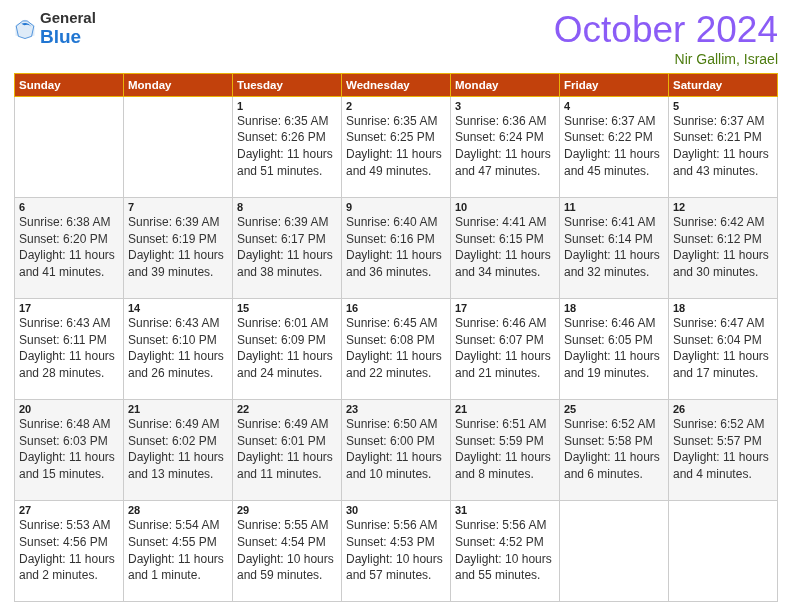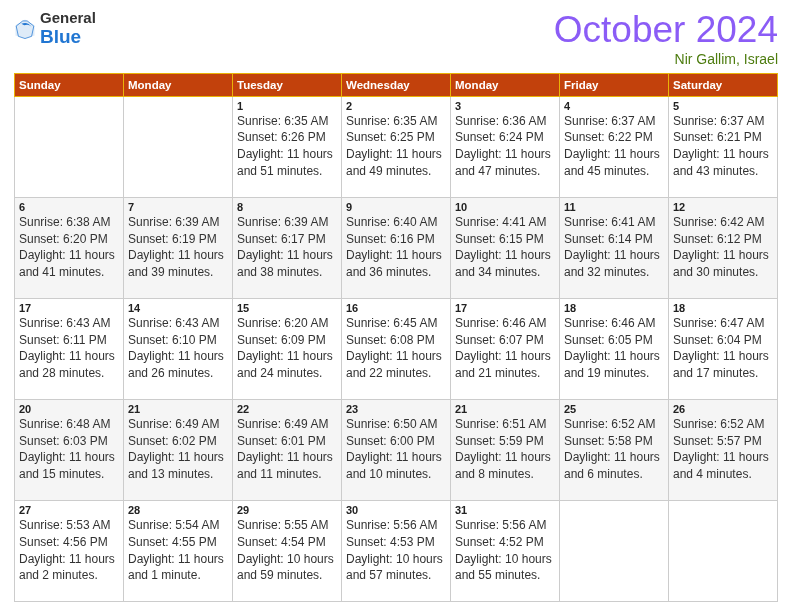--- a/index.html
+++ b/index.html
@@ -226,21 +226,21 @@
 Daylight: 11 hours and 28 minutes.</div>
           </td>
           <td>
             <span class="day-num">14</span>
             <div class="day-info">Sunrise: 6:43 AM
 Sunset: 6:10 PM
 Daylight: 11 hours and 26 minutes.</div>
           </td>
           <td>
             <span class="day-num">15</span>
-            <div class="day-info">Sunrise: 6:20 AM
+            <div class="day-info">Sunrise: 6:01 AM
 Sunset: 6:09 PM
 Daylight: 11 hours and 24 minutes.</div>
           </td>
           <td>
             <span class="day-num">16</span>
             <div class="day-info">Sunrise: 6:45 AM
 Sunset: 6:08 PM
 Daylight: 11 hours and 22 minutes.</div>
           </td>
           <td>

